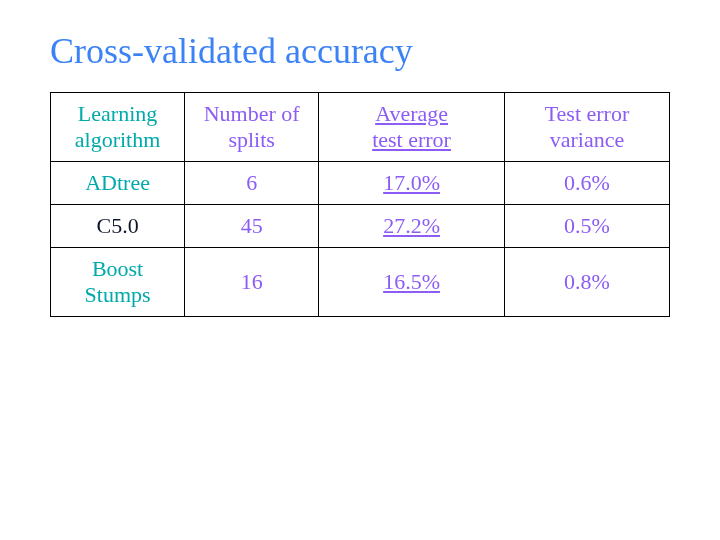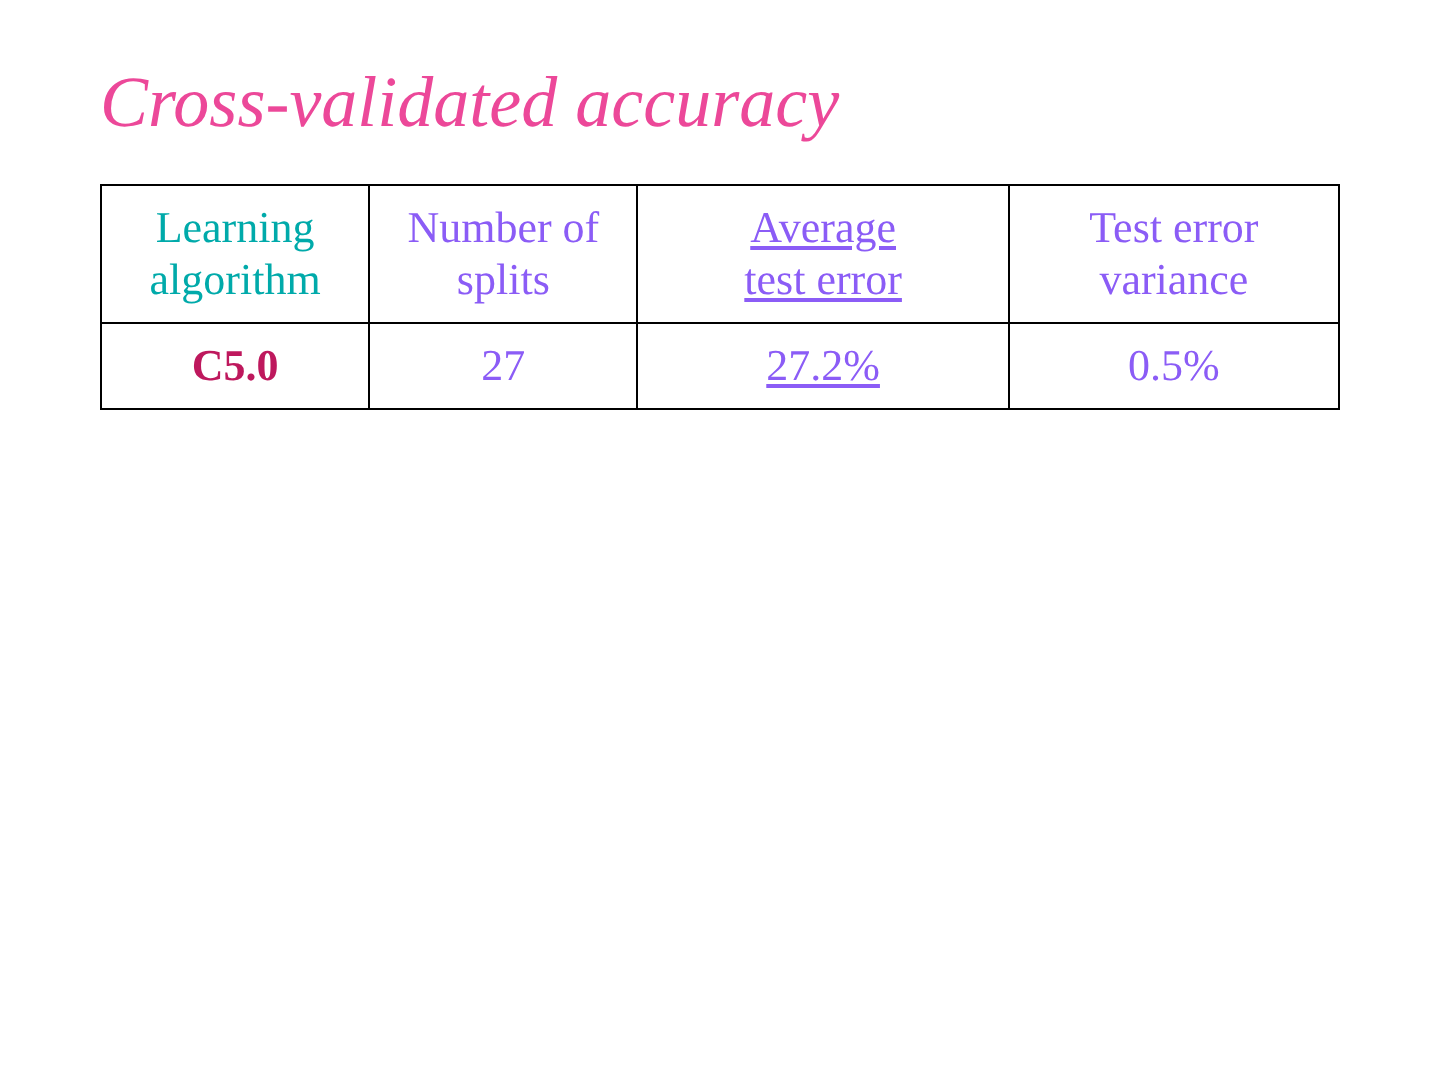--- a/index.html
+++ b/index.html
@@ -15,23 +15,22 @@
       font-family: 'Times New Roman', Times, serif;
       display: flex;
       flex-direction: column;
       align-items: flex-start;
       padding: 30px 50px;
     }
 
     h1 {
       font-size: 36px;
       font-weight: normal;
-      color: #ec4899;
+      color: #3b82f6;
       margin-bottom: 20px;
-      font-style: italic;
     }
 
     table {
       border-collapse: collapse;
       width: 620px;
     }
 
     th, td {
       border: 1px solid #000000;
       text-align: center;
@@ -84,20 +83,33 @@
       </th>
       <th class="col-avg">
         Average<br>test error
       </th>
       <th class="col-test">
         Test error<br>variance
       </th>
     </tr>
   </thead>
   <tbody id="table-body">
+  <tr>
+        <td class="col-algo" style="color: rgb(0, 170, 170); white-space: pre-line;">ADtree</td>
+        <td class="col-splits">6</td>
+        <td class="col-avg">17.0%</td>
+        <td class="col-test">0.6%</td>
+      </tr>
       <tr>
-        <td class="col-algo" style="color: #be185d; white-space: pre-line; font-weight: bold;">C5.0</td>
-        <td class="col-splits">27</td>
+        <td class="col-algo" style="color: #0f172a; white-space: pre-line;">C5.0</td>
+        <td class="col-splits">45</td>
         <td class="col-avg">27.2%</td>
         <td class="col-test">0.5%</td>
+      </tr>
+      <tr>
+        <td class="col-algo" style="color: rgb(0, 170, 170); white-space: pre-line;">Boost
+Stumps</td>
+        <td class="col-splits">16</td>
+        <td class="col-avg">16.5%</td>
+        <td class="col-test">0.8%</td>
       </tr>
     </tbody>
 </table>
 
 </body></html>

